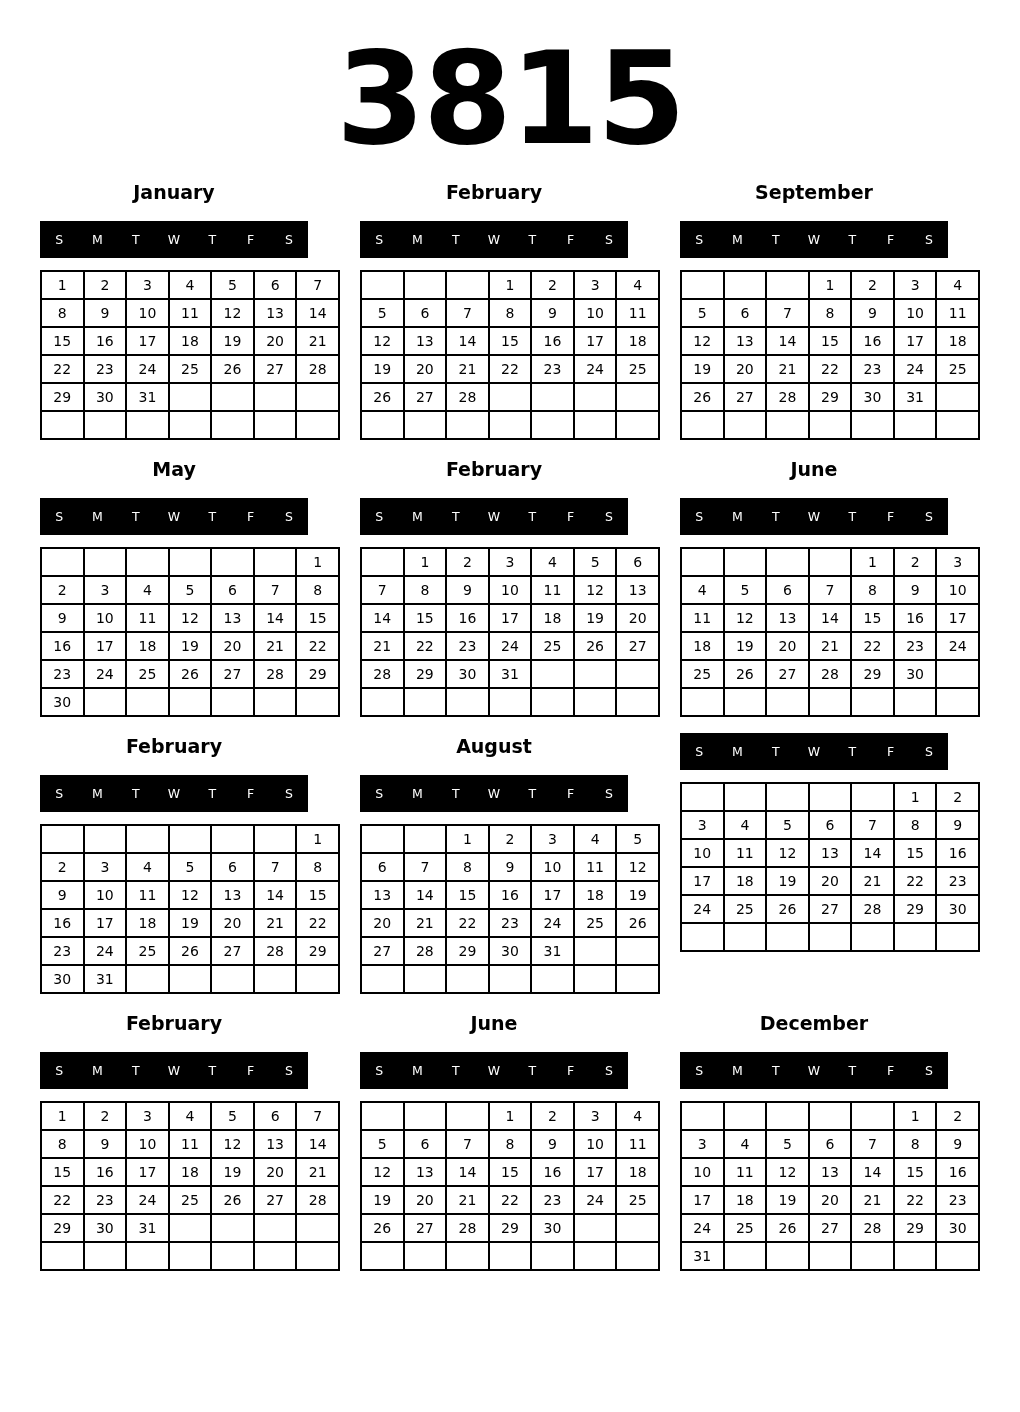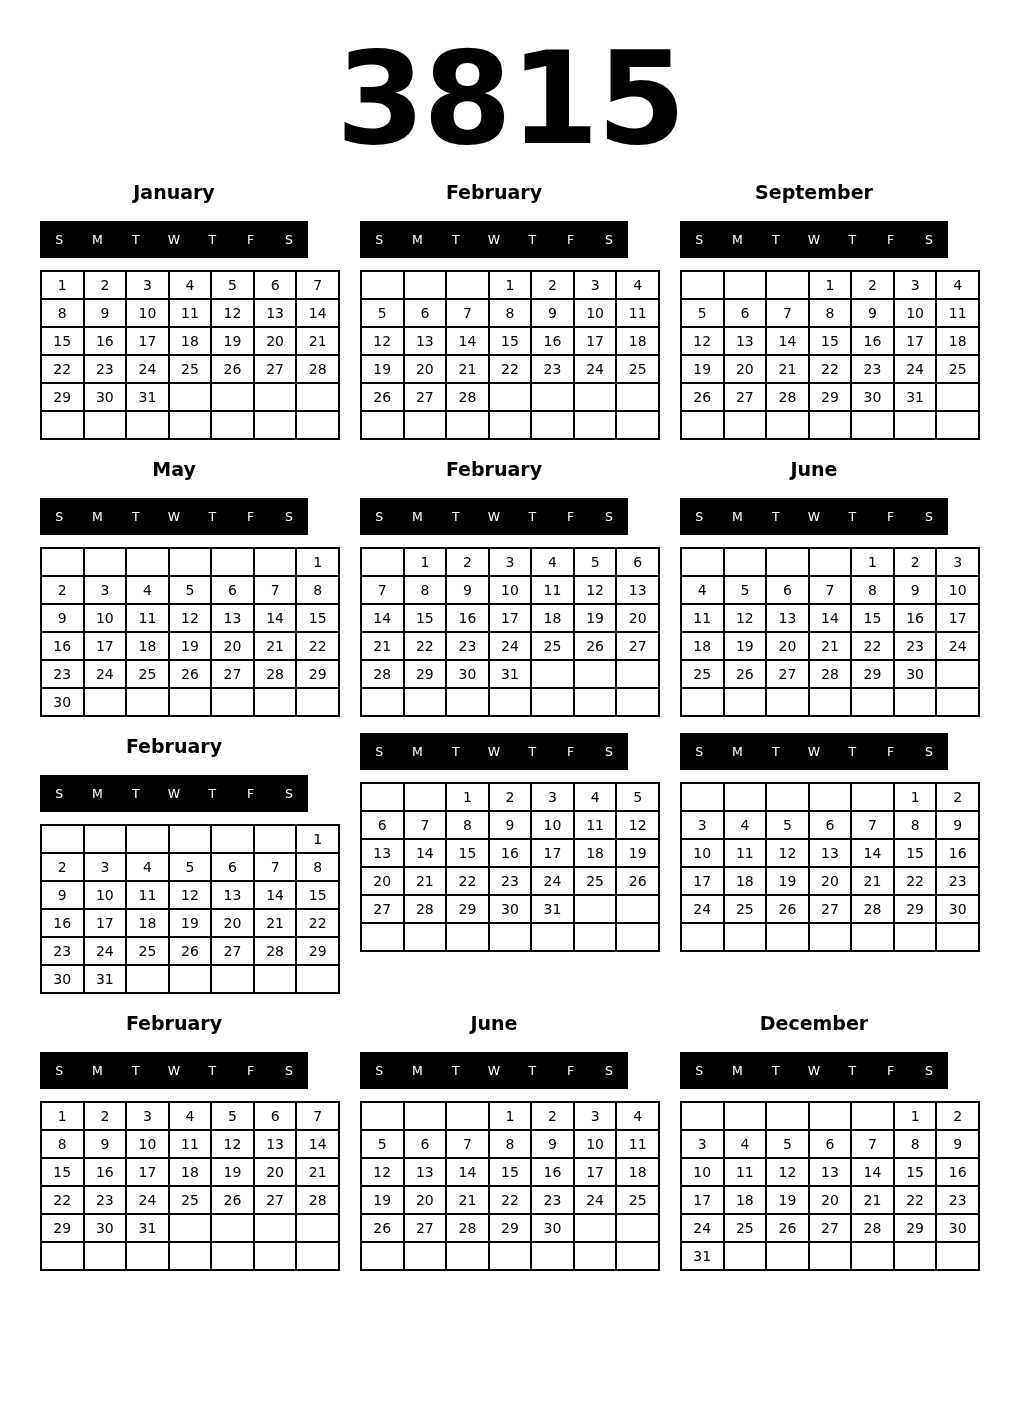--- a/index.html
+++ b/index.html
@@ -560,20 +560,21 @@
               <td class="day-cell"></td>
               <td class="day-cell"></td>
               <td class="day-cell"></td>
               <td class="day-cell"></td>
               <td class="day-cell"></td>
             </tr>
           </tbody>
         </table>
       </div>
       <div class="month">
+        <div class="month-title">August</div>
         <div class="weekday-header">
           <span class="wd">S</span>
           <span class="wd">M</span>
           <span class="wd">T</span>
           <span class="wd">W</span>
           <span class="wd">T</span>
           <span class="wd">F</span>
           <span class="wd">S</span>
         </div>
         <table class="days">

